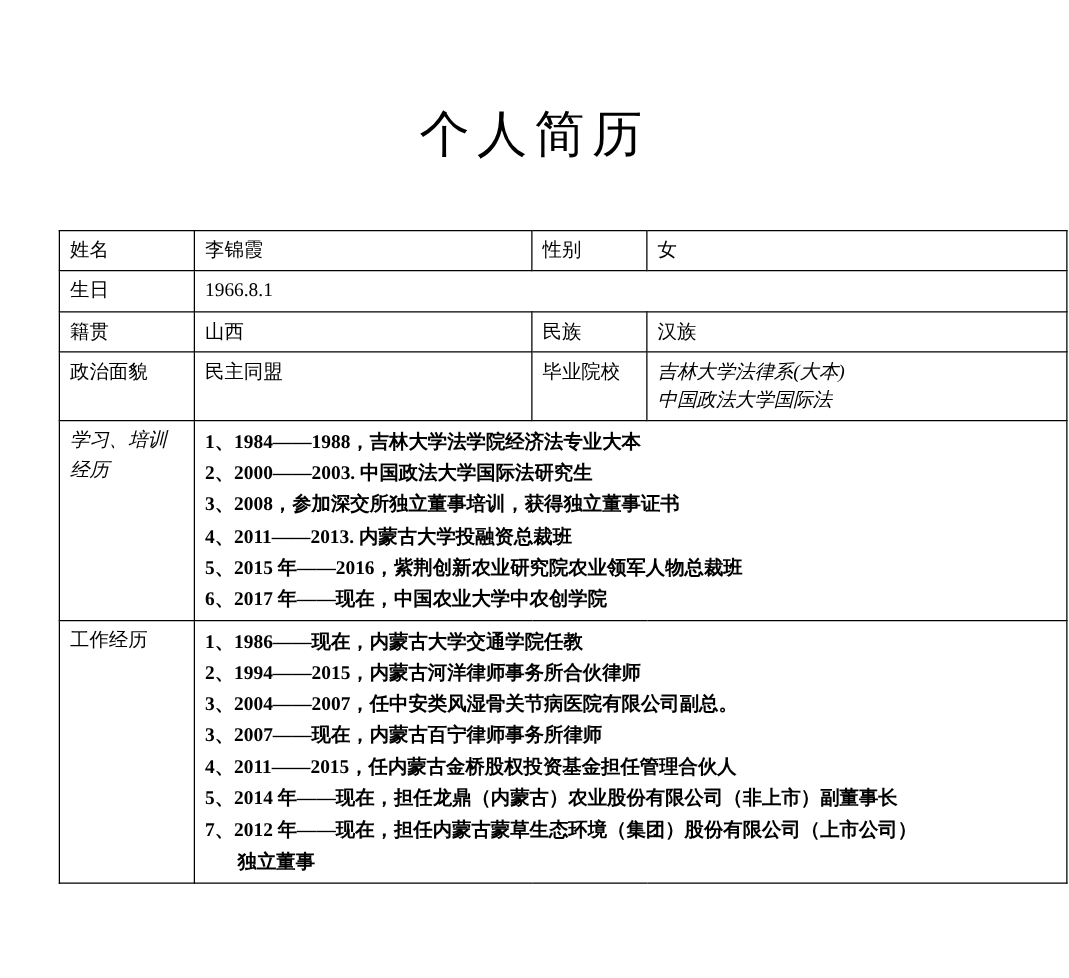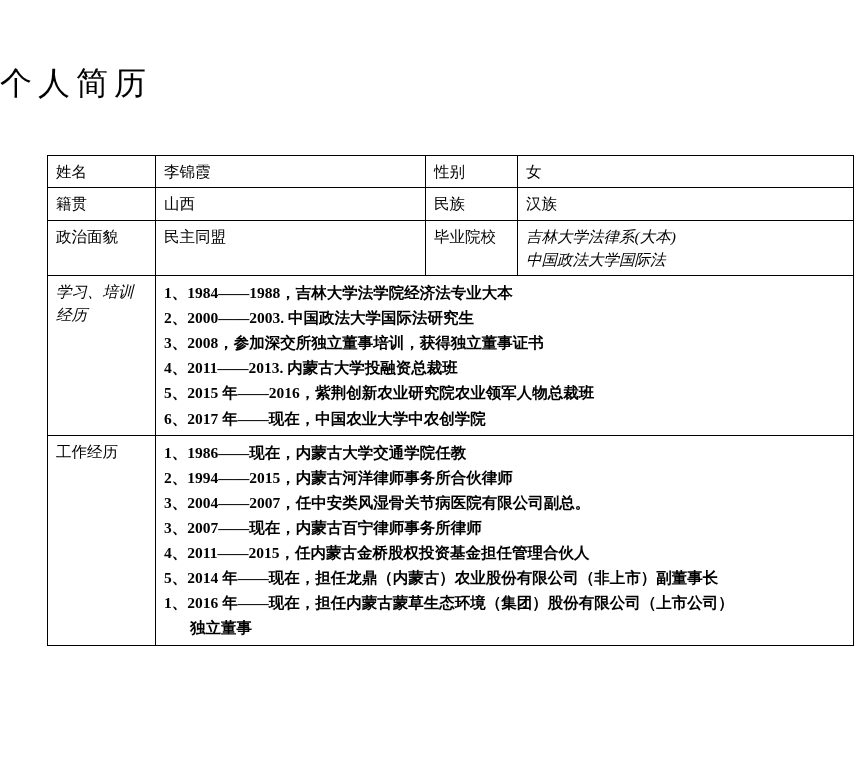--- a/index.html
+++ b/index.html
@@ -14,25 +14,26 @@
     color: #000000;
     overflow: hidden;
   }
   .page {
     position: relative;
     width: 855px;
     height: 782px;
     box-sizing: border-box;
   }
   .doc-title {
-    font-size: 32px;
+    text-align: center;
+    font-size: 40px;
     letter-spacing: 6px;
     font-weight: normal;
     margin: 0;
-    padding-top: 62px;
+    padding-top: 80px;
     padding-bottom: 0;
     font-family: "Liberation Serif", "DejaVu Serif", serif;
   }
   .table-wrap {
     margin: 49px 24px 0 24px;
     padding-left: 23px;
   }
   table.resume {
     width: 807px;
     border-collapse: collapse;
@@ -101,20 +102,24 @@
         <col>
       </colgroup>
       <tbody>
         <tr>
           <td class="label">姓名</td>
           <td class="val-left">李锦霞</td>
           <td class="label-mid">性别</td>
           <td class="val-right">女</td>
         </tr>
         <tr>
+          <td class="label">生日</td>
+          <td colspan="3">1966.8.1</td>
+        </tr>
+        <tr>
           <td class="label">籍贯</td>
           <td class="val-left">山西</td>
           <td class="label-mid">民族</td>
           <td class="val-right">汉族</td>
         </tr>
         <tr>
           <td class="label label-top">政治面貌</td>
           <td class="val-left">民主同盟</td>
           <td class="label-mid">毕业院校</td>
           <td class="val-right cell-lines">
@@ -138,21 +143,21 @@
         </tr>
         <tr>
           <td class="label label-top">工作经历</td>
           <td colspan="3" class="multi-list tall-pad-b">
             <div>1、1986——现在，内蒙古大学交通学院任教</div>
             <div>2、1994——2015，内蒙古河洋律师事务所合伙律师</div>
             <div>3、2004——2007，任中安类风湿骨关节病医院有限公司副总。</div>
             <div>3、2007——现在，内蒙古百宁律师事务所律师</div>
             <div>4、2011——2015，任内蒙古金桥股权投资基金担任管理合伙人</div>
             <div>5、2014 年——现在，担任龙鼎（内蒙古）农业股份有限公司（非上市）副董事长</div>
-            <div>1、2016 年——现在，担任内蒙古蒙草生态环境（集团）股份有限公司（上市公司）</div>
+            <div>7、2012 年——现在，担任内蒙古蒙草生态环境（集团）股份有限公司（上市公司）</div>
             <div class="indent-cont">独立董事</div>
           </td>
         </tr>
       </tbody>
     </table>
   </div>
 
 </div>
 
 </body></html>

